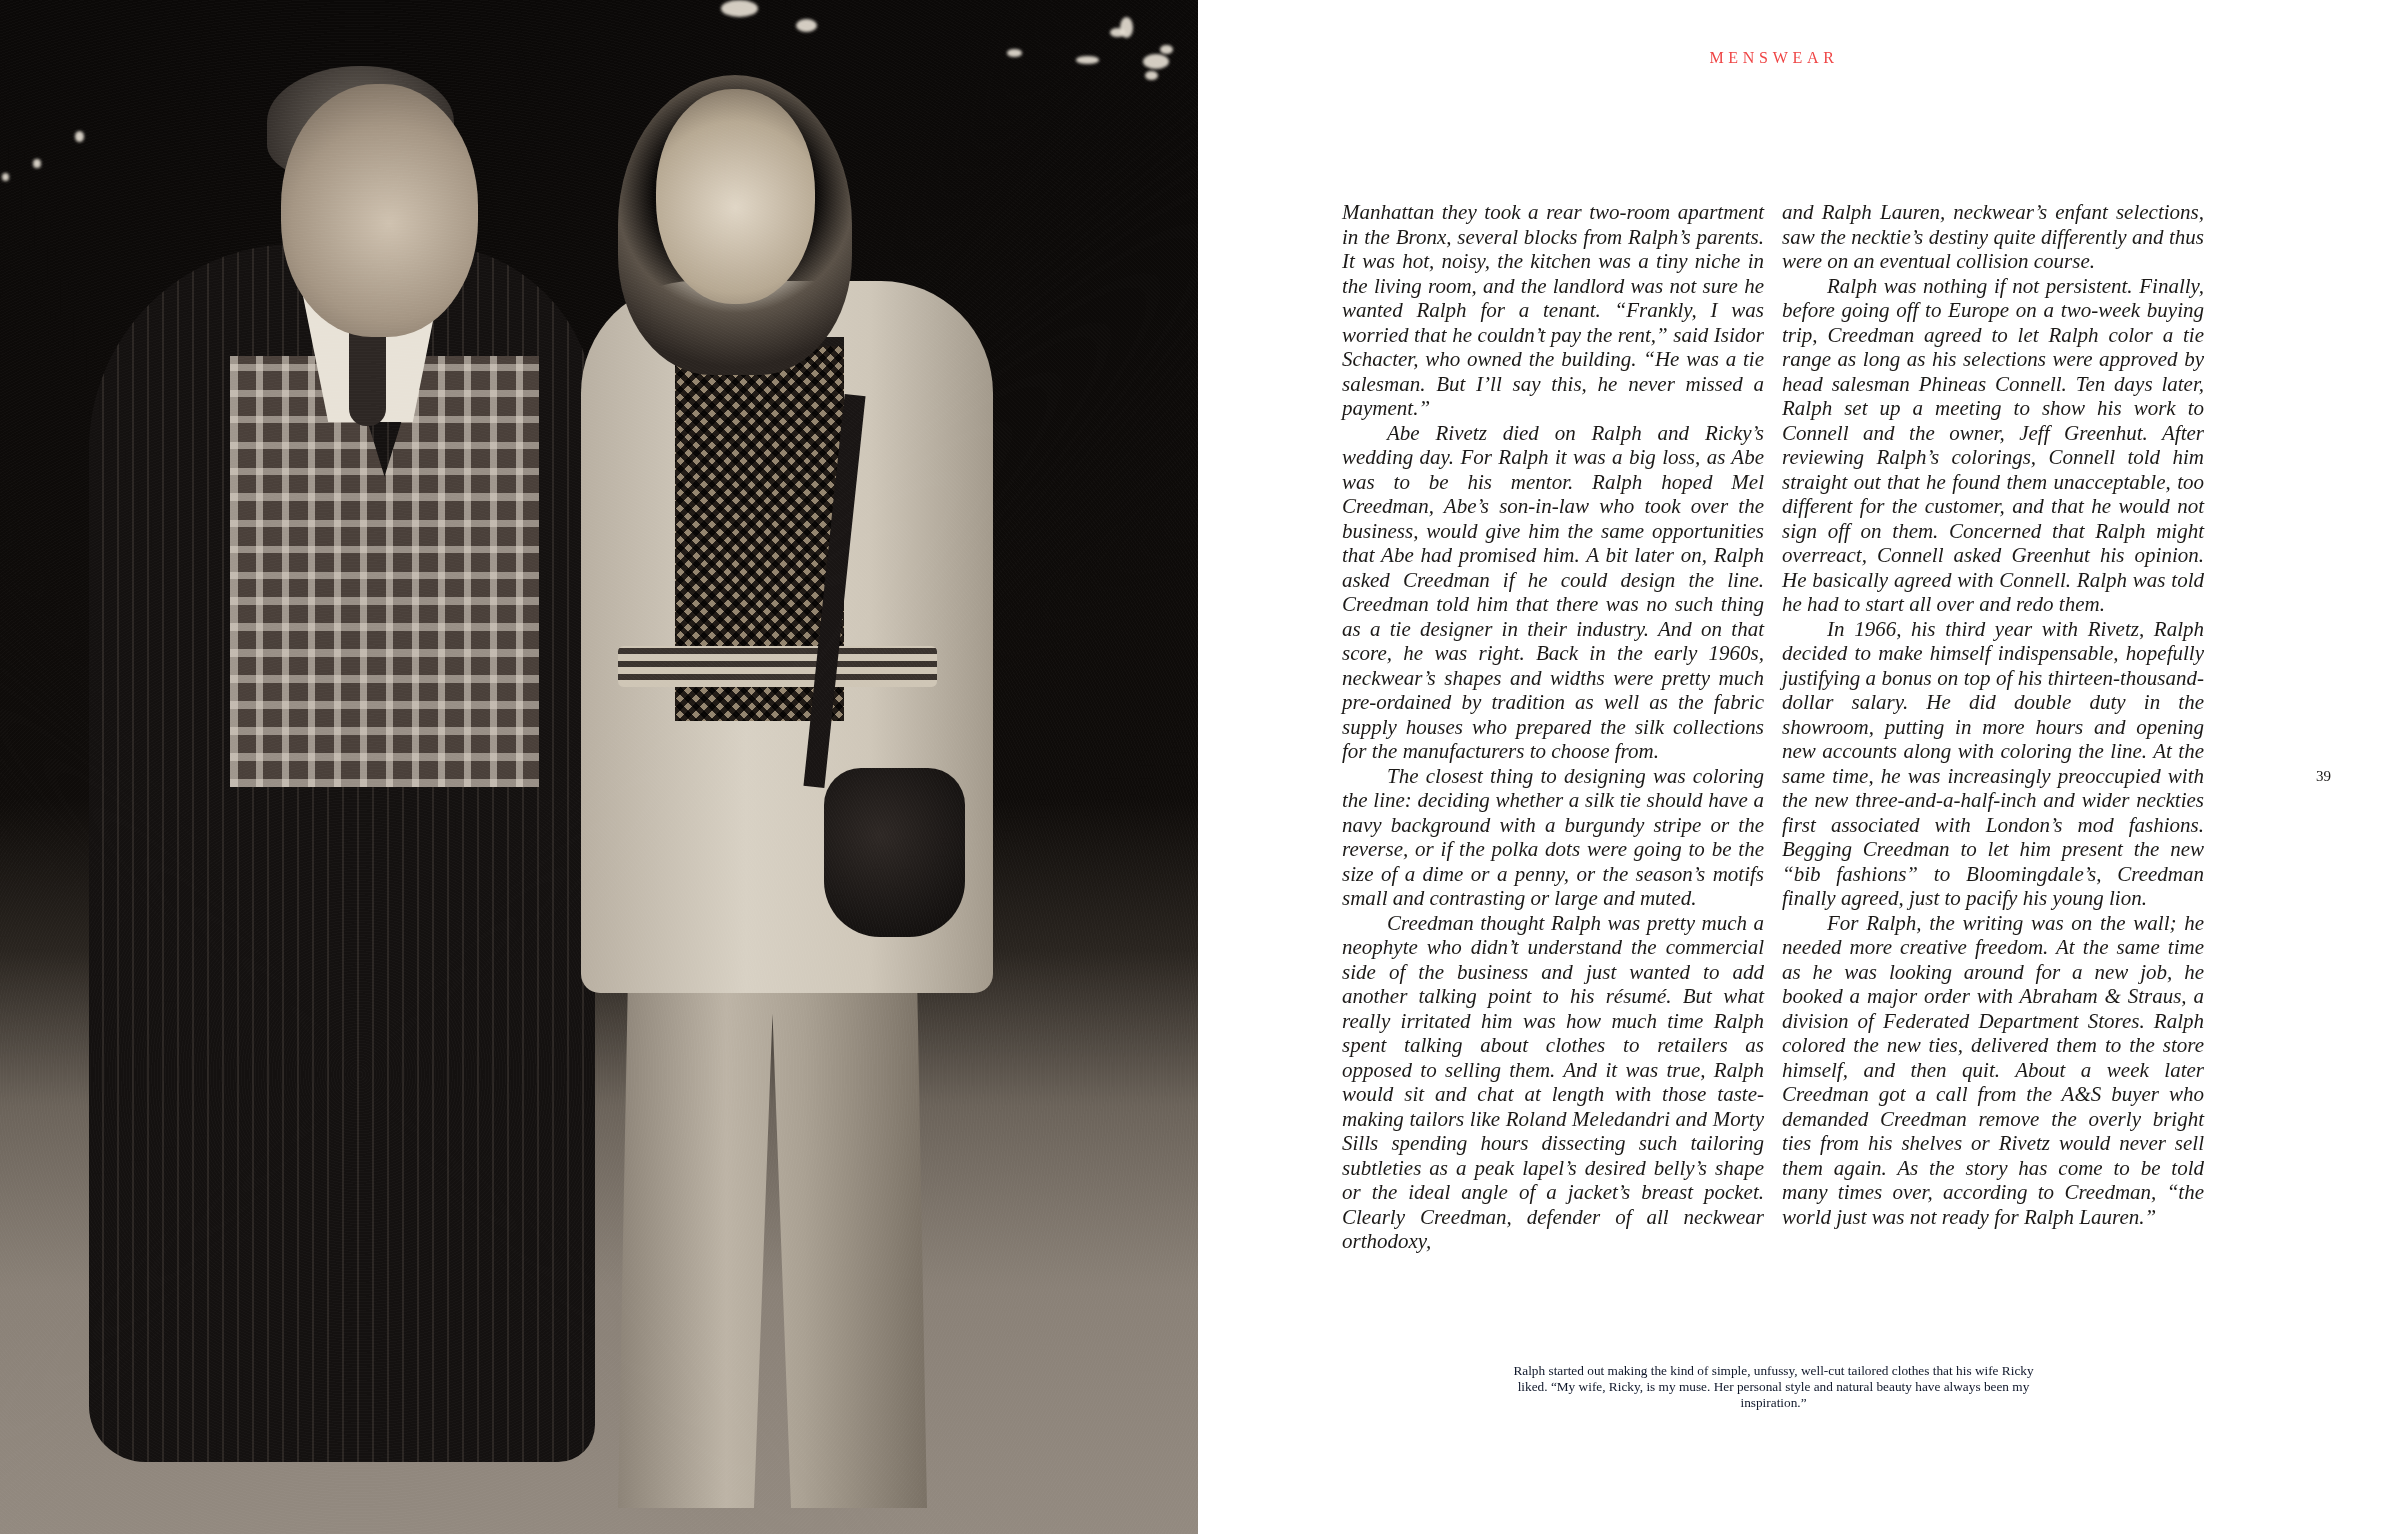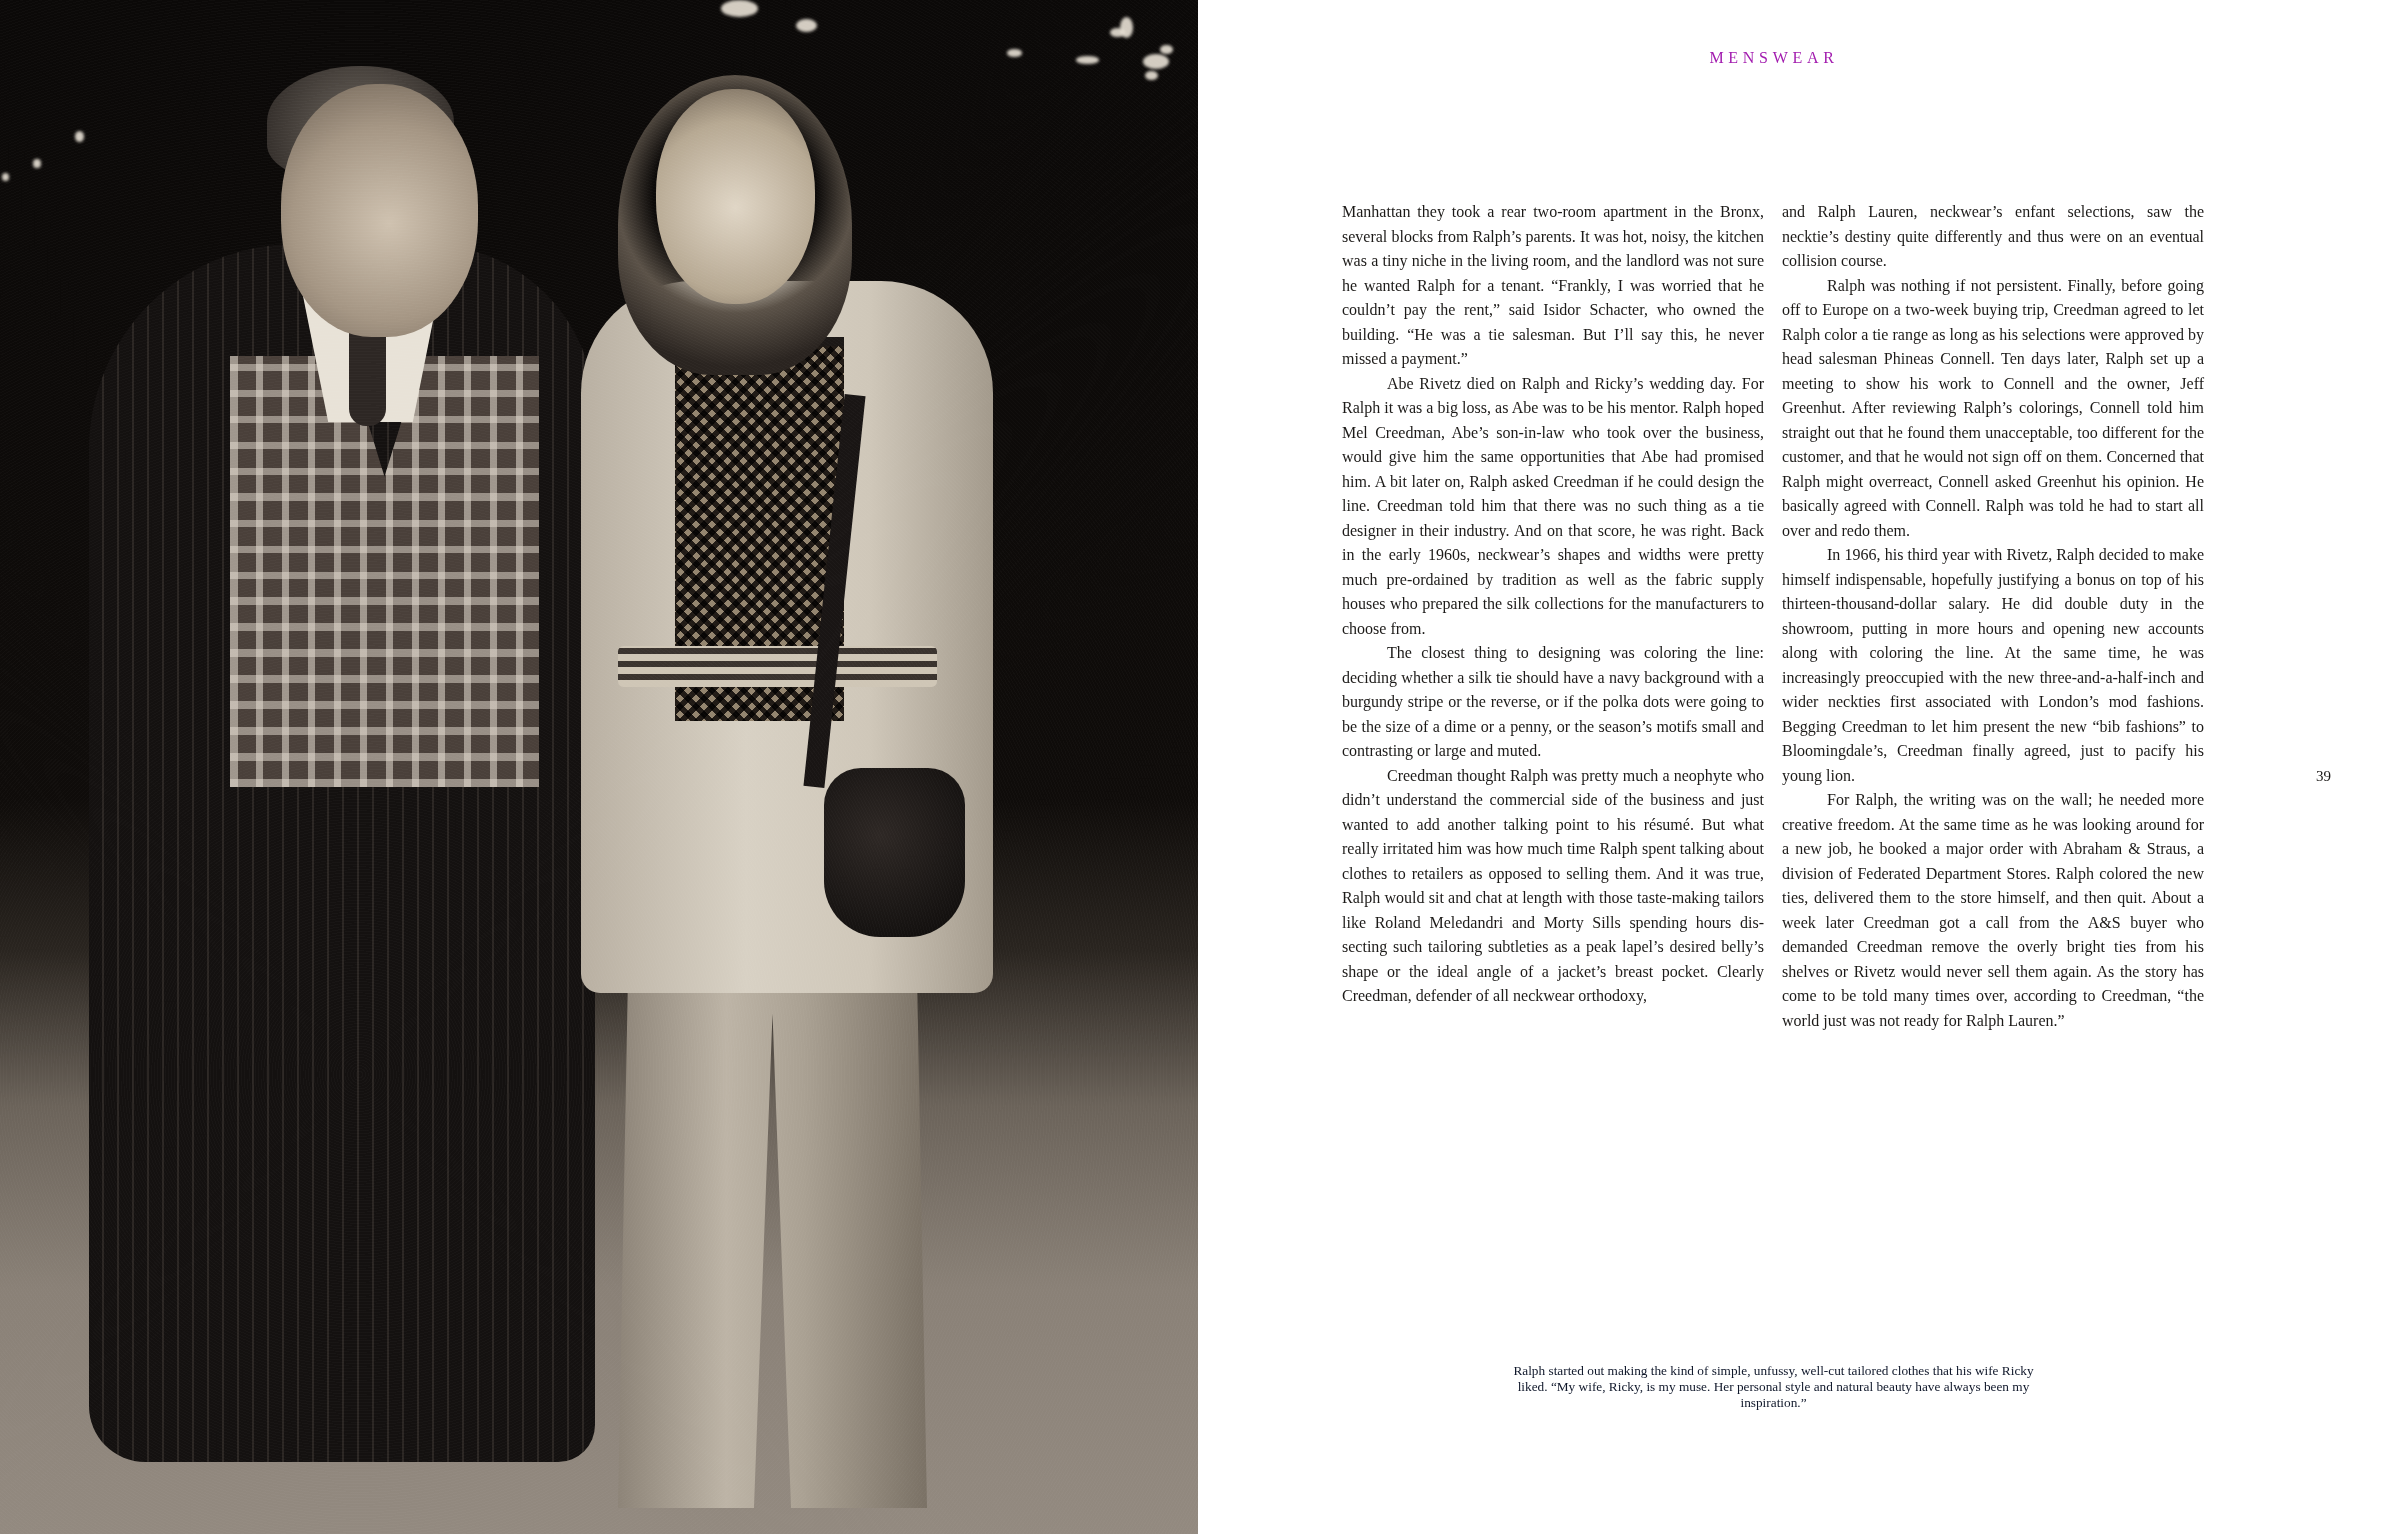--- a/index.html
+++ b/index.html
@@ -59,26 +59,27 @@
     background:linear-gradient(90deg,#8d8478,#bdb4a6 35%,#aaa193 60%,#7a7165);
     clip-path:polygon(5% 0,95% 0,100% 100%,56% 100%,50% 40%,44% 100%,0 100%);
   }
   .bag-strap { position:absolute; left:824px; top:394px; width:20.6px; height:394px; background:#191514; transform:rotate(6deg); }
   .bag { position:absolute; left:824px; top:768px; width:141px; height:169px; background:radial-gradient(circle at 40% 40%,#2e2825,#0d0b0a); border-radius:37px 37px 56px 56px; }
   .photo .grain { position:absolute; inset:0; background:repeating-radial-gradient(circle at 30% 70%, rgba(255,255,255,0.02) 0 0.9px, transparent 0.9px 2.8px); pointer-events:none; }
 
   
   .running-head {
     position:absolute; left:1593px; width:362px; top:49px; text-align:center;
-    font-size:16px; letter-spacing:4.7px; color:#a21caf;
+    font-size:16px; letter-spacing:4.7px; color:#ef4444;
   }
   .col {
     position:absolute; top:200px; width:422px;
-    font-size:16px; line-height:24.5px; text-align:justify;
+    font-size:21px; line-height:24.5px; text-align:justify;
     hyphens:manual;
+    font-style:italic;
   }
   .col-left { left:1342px; }
   .col-right { left:1782px; }
   .col p { margin:0; text-indent:45px; }
   .col p.no-indent { text-indent:0; }
   .page-number {
     position:absolute; left:2316px; top:768px; font-size:15px; color:#1a1816;
   }
   .caption {
     position:absolute; left:1499px; width:549px; top:1363px;

